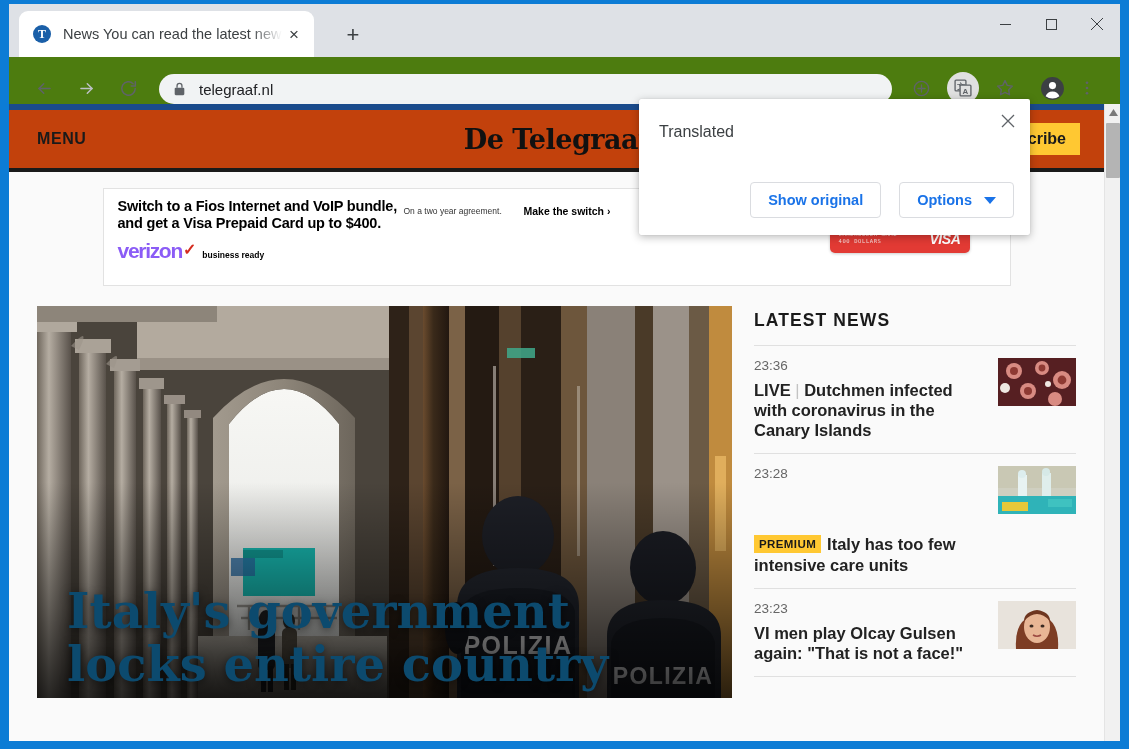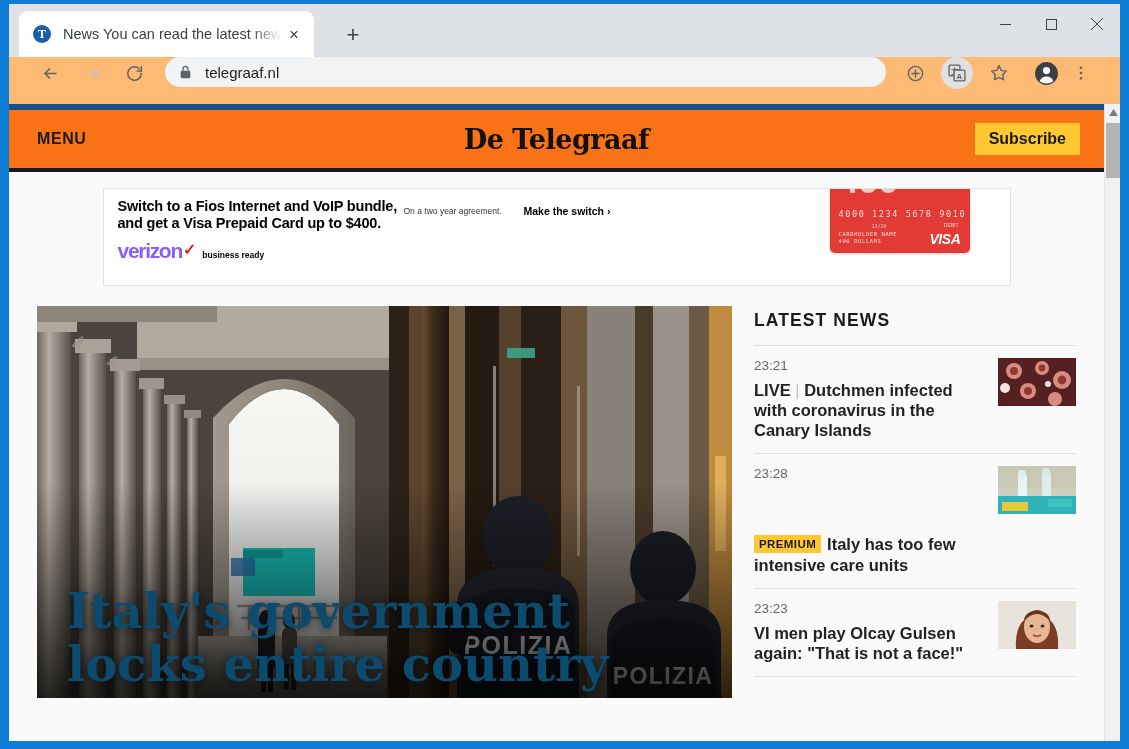--- a/index.html
+++ b/index.html
@@ -61,21 +61,21 @@
   }
 
   
   .wincontrols { position:absolute; right:0; top:0; height:53px; display:flex; }
   .wc { width:46px; height:40px; display:flex; align-items:center; justify-content:center; cursor:pointer; }
   .wc svg { display:block; }
 
   
   .toolbar {
     position:absolute; left:9px; top:57px; width:1111px; height:47px;
-    background:#fdba74; display:flex; align-items:flex-start; padding:0 20px;
+    background:#4d7c0f; display:flex; align-items:flex-end; padding:0 14px;
   }
   .tb-btn {
     width:32px; height:32px; margin:0 5px; border-radius:50%;
     display:flex; align-items:center; justify-content:center; cursor:pointer;
     color:#5f6368; flex:0 0 auto;
   }
   .tb-btn.disabled { color:#bdc1c6; }
   .omnibox {
     flex:1 1 auto; height:30px; margin:0 8px 0 10px;
     background:#f1f3f4; border-radius:16px;
@@ -94,21 +94,21 @@
     background:#fafafa; overflow:hidden;
   }
   .page {
     position:absolute; left:0; top:0; width:1095px; height:637px;
     background:#fafafa; overflow:hidden;
   }
   .topstrip { width:100%; height:6px; background:#1a4b8c; }
 
   
   .site-header {
-    position:relative; height:62px; background:#f97316;
+    position:relative; height:62px; background:#c2410c;
     display:flex; align-items:center; border-bottom:4px solid #1a1a1a;
   }
   .menu-label {
     position:absolute; left:28px; top:50%; transform:translateY(-50%);
     font-size:16px; font-weight:700; letter-spacing:0.6px; color:#1a1a1a; cursor:pointer;
   }
   .site-logo {
     position:absolute; left:50%; top:50%; transform:translate(-50%,-50%);
     font-family:"DejaVu Serif", serif; font-weight:700; font-size:27px;
     color:#111; letter-spacing:-0.5px; white-space:nowrap;
@@ -494,21 +494,21 @@
             </svg>
           </div>
           <div class="hero-title">Italy's government locks entire country</div>
         </div>
 
         <div class="sidebar">
           <div class="sidebar-title">LATEST NEWS</div>
 
           <div class="news-item">
             <div class="ni-text">
-              <div class="ni-time">23:21</div>
+              <div class="ni-time">23:36</div>
               <div class="ni-head"><span class="ni-live">LIVE</span> <span class="ni-sep">|</span> <span>Dutchmen infected with coronavirus in the Canary Islands</span></div>
             </div>
             <div class="ni-thumb">
               <svg width="78" height="48" viewBox="0 0 78 48">
                   <rect width="78" height="48" fill="#561f22"></rect>
                   <g fill="#d88b82">
                     <circle cx="16" cy="13" r="8"></circle>
                     <circle cx="44" cy="10" r="7"></circle>
                     <circle cx="64" cy="22" r="9"></circle>
                     <circle cx="30" cy="33" r="8"></circle>
@@ -571,14 +571,29 @@
     <div class="scrollbar">
       <div class="sb-arrow">
         <svg width="9" height="7" viewBox="0 0 9 7">
             <path d="M4.5 0L9 7H0z" fill="#7a7a7a"></path>
           </svg>
       </div>
       <div class="sb-thumb"></div>
     </div>
   </div>
 
+  <div class="translate-popup">
+    <div class="tp-title">Translated</div>
+    <div class="tp-close">
+      <svg width="14" height="14" viewBox="0 0 14 14">
+          <path d="M1 1l12 12M13 1L1 13" stroke="#5f6368" stroke-width="1.3"></path>
+        </svg>
+    </div>
+    <div class="tp-actions">
+      <button class="tp-btn">Show original</button>
+      <button class="tp-btn">
+        <span>Options</span>
+        <span class="tp-caret"></span>
+      </button>
+    </div>
+  </div>
 
 </div>
 
 </body></html>

